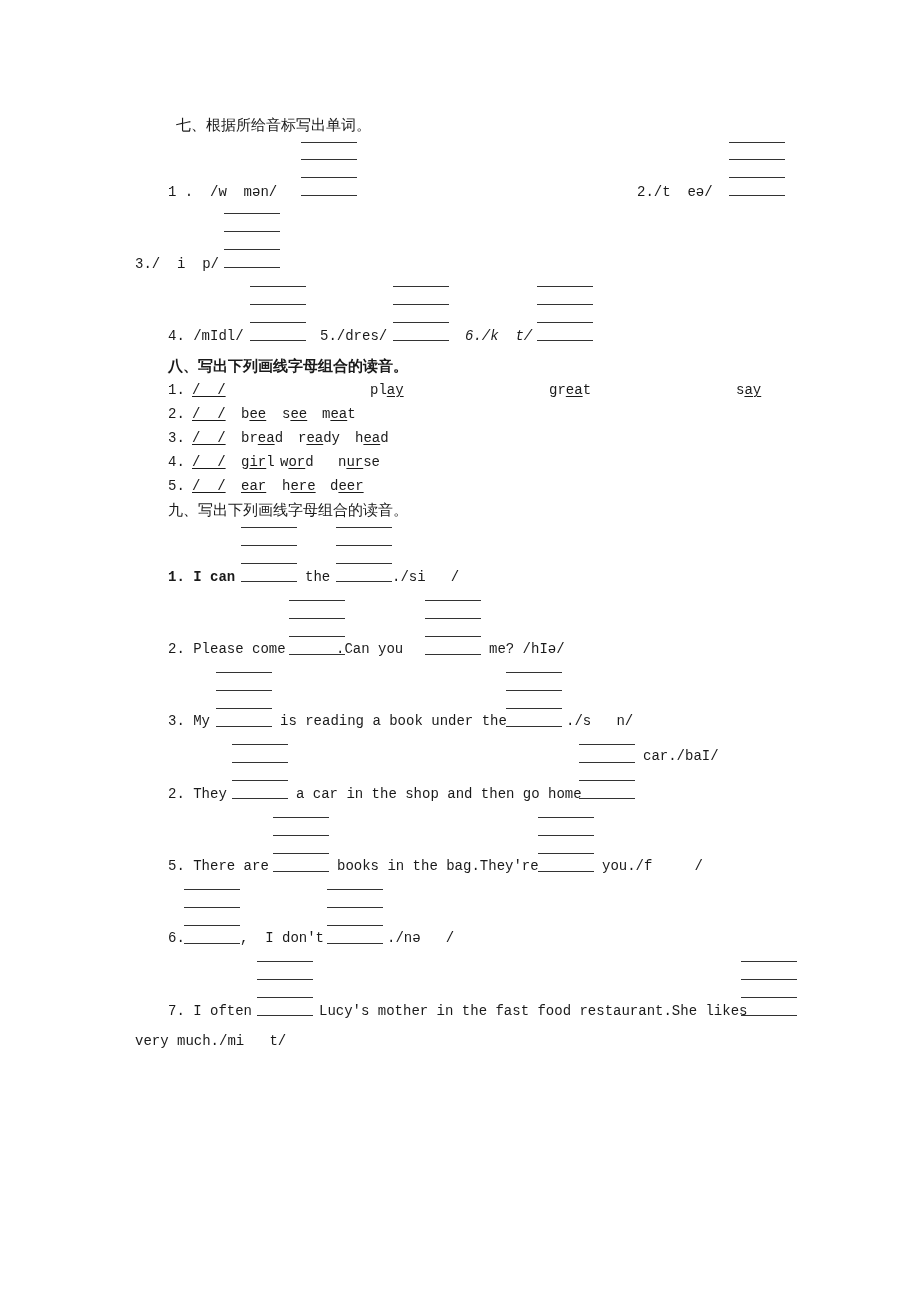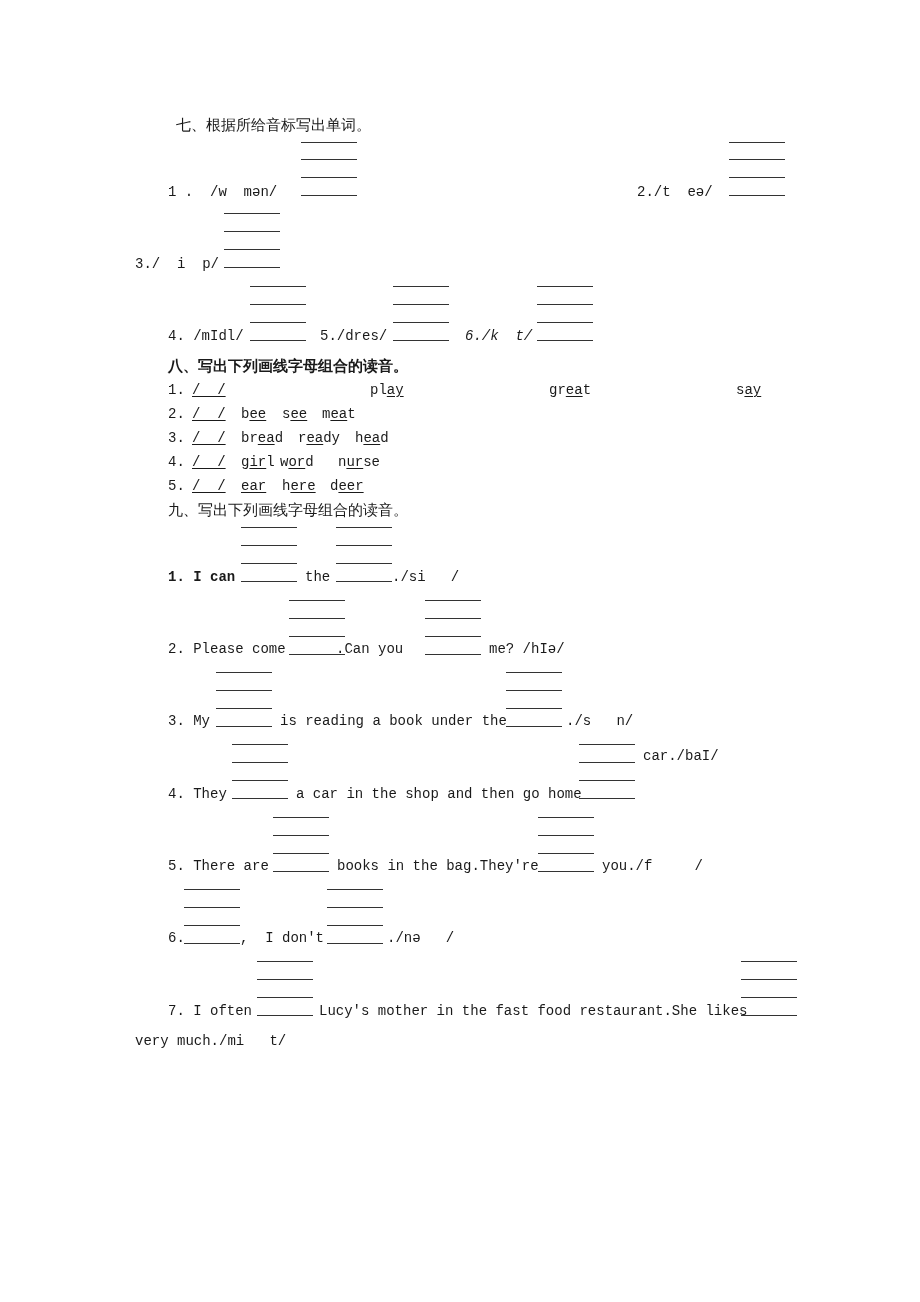--- a/index.html
+++ b/index.html
@@ -122,21 +122,21 @@
 <div class="t" style="left:280px;top:713px;">is reading a book under the</div>
 <div class="blank" style="left:506px;top:726px;"></div>
 <div class="t" style="left:566px;top:713px;">./s   n/</div>
 
 <div class="blank" style="left:232px;top:744px;"></div>
 <div class="blank" style="left:232px;top:762px;"></div>
 <div class="blank" style="left:232px;top:780px;"></div>
 <div class="blank" style="left:579px;top:744px;"></div>
 <div class="blank" style="left:579px;top:762px;"></div>
 <div class="blank" style="left:579px;top:780px;"></div>
-<div class="t" style="left:168px;top:786px;">4. They</div>
+<div class="t" style="left:168px;top:786px;">2. They</div>
 <div class="blank" style="left:232px;top:798px;"></div>
 <div class="t" style="left:296px;top:786px;">a car in the shop and then go home</div>
 <div class="blank" style="left:579px;top:798px;"></div>
 <div class="t" style="left:643px;top:748px;">car./baI/</div>
 
 <div class="blank" style="left:273px;top:817px;"></div>
 <div class="blank" style="left:273px;top:835px;"></div>
 <div class="blank" style="left:273px;top:853px;"></div>
 <div class="blank" style="left:538px;top:817px;"></div>
 <div class="blank" style="left:538px;top:835px;"></div>

